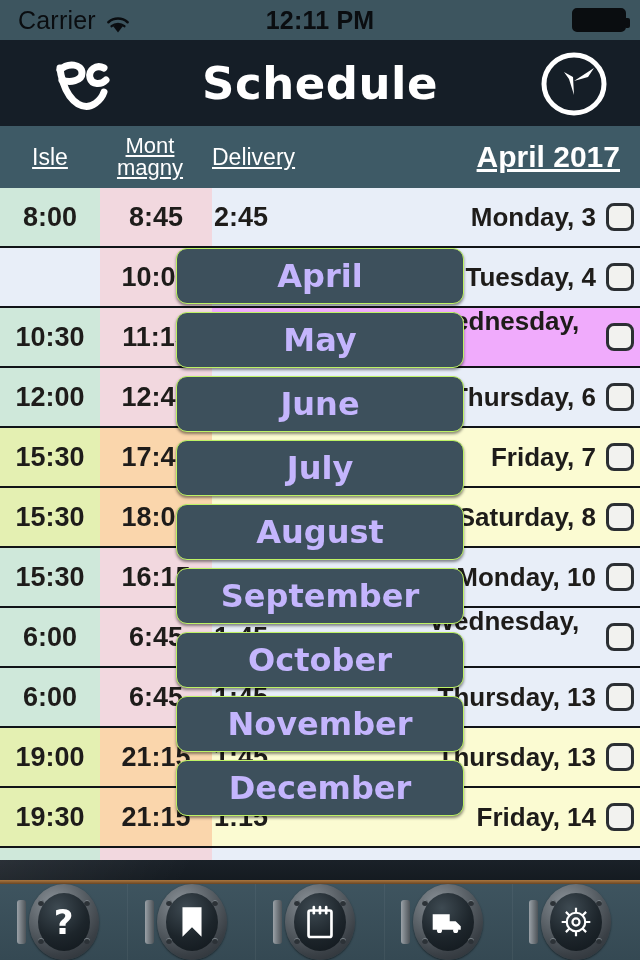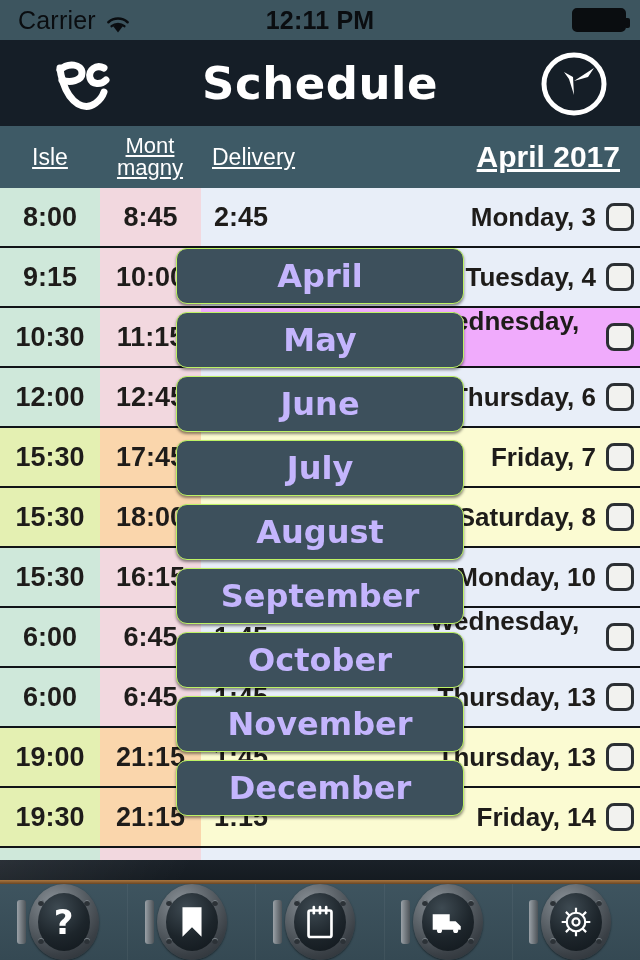--- a/index.html
+++ b/index.html
@@ -64,21 +64,21 @@
 
   
   .table{ position:absolute; top:188px; left:0; width:640px; height:672px; overflow:hidden; }
   .row{ position:relative; width:640px; height:60px; border-bottom:2px solid #111418; }
   .cell{
     position:absolute; top:0; height:58px;
     display:flex; align-items:center;
     color:#1e1c1a; font-size:27px; font-weight:700;
   }
   .c-isle{ left:0; width:100px; justify-content:center; }
-  .c-mont{ left:100px; width:101px; justify-content:center; }
+  .c-mont{ left:100px; width:112px; justify-content:center; }
   .c-del{ left:200px; width:230px; padding-left:14px; }
   .c-date{
     left:430px; width:170px; justify-content:flex-end; padding-right:4px;
     font-size:26px;
   }
   .c-chk{ left:600px; width:40px; justify-content:center; }
   .chkbox{
     width:28px; height:28px; border:3px solid #2b2f33; border-radius:8px;
     background:#f2f2ef;
   }
@@ -199,21 +199,20 @@
       <div class="row" style="background: rgb(232, 238, 248);">
         <div class="cell c-isle" style="background: rgb(207, 232, 218);">8:00</div>
         <div class="cell c-mont" style="background: rgb(242, 216, 223);">8:45</div>
         <div class="cell c-del">2:45</div>
         <div class="cell c-date">Monday, 3</div>
         <div class="cell c-chk">
           <div class="chkbox"></div>
         </div>
       </div>
       <div class="row" style="background: rgb(232, 238, 248);">
-        <div class="cell c-isle" style="background: rgb(207, 232, 218);">9:15</div>
         <div class="cell c-mont" style="background: rgb(242, 216, 223);">10:00</div>
         <div class="cell c-del"></div>
         <div class="cell c-date">Tuesday, 4</div>
         <div class="cell c-chk">
           <div class="chkbox"></div>
         </div>
       </div>
       <div class="row" style="background: #f0abfc;">
         <div class="cell c-isle" style="background: rgb(207, 232, 218);">10:30</div>
         <div class="cell c-mont" style="background: rgb(242, 216, 223);">11:15</div>

